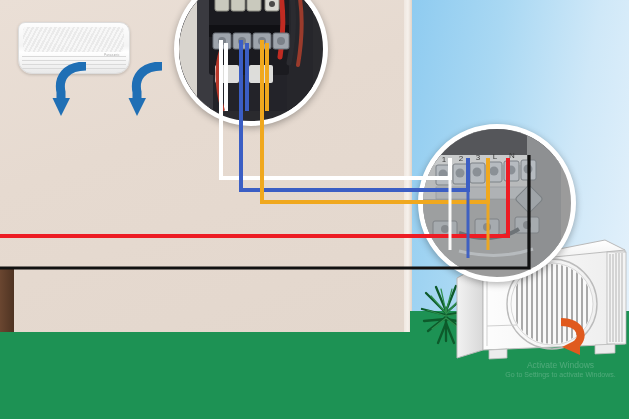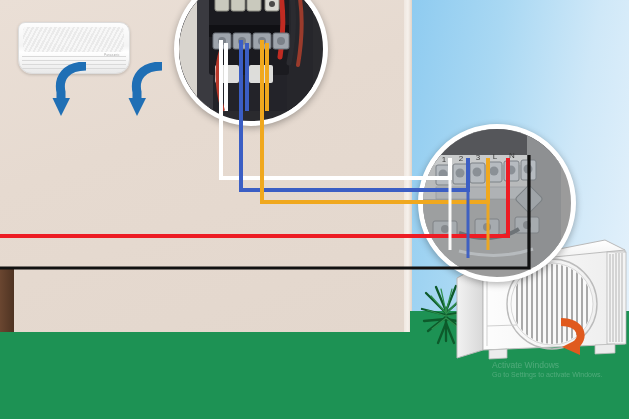--- a/index.html
+++ b/index.html
@@ -72,21 +72,21 @@
   .lens svg{display:block;}
   
   .outdoor{position:absolute;left:455px;top:234px;width:174px;height:136px;}
   
   .plant{position:absolute;left:418px;top:283px;width:56px;height:62px;}
   
   #wires{position:absolute;left:0;top:0;width:629px;height:419px;}
   
   .watermark{
     position:absolute;left:492px;top:360px;width:137px;
-    color:rgba(255,255,255,.22);text-align:left;pointer-events:none;
+    color:rgba(255,255,255,.22);text-align:center;pointer-events:none;
     line-height:1.25;
   }
   .watermark .wm1{font-size:8.5px;}
   .watermark .wm2{font-size:7px;}
 </style>
 </head>
 <body>
 
 <div id="stage">
 

